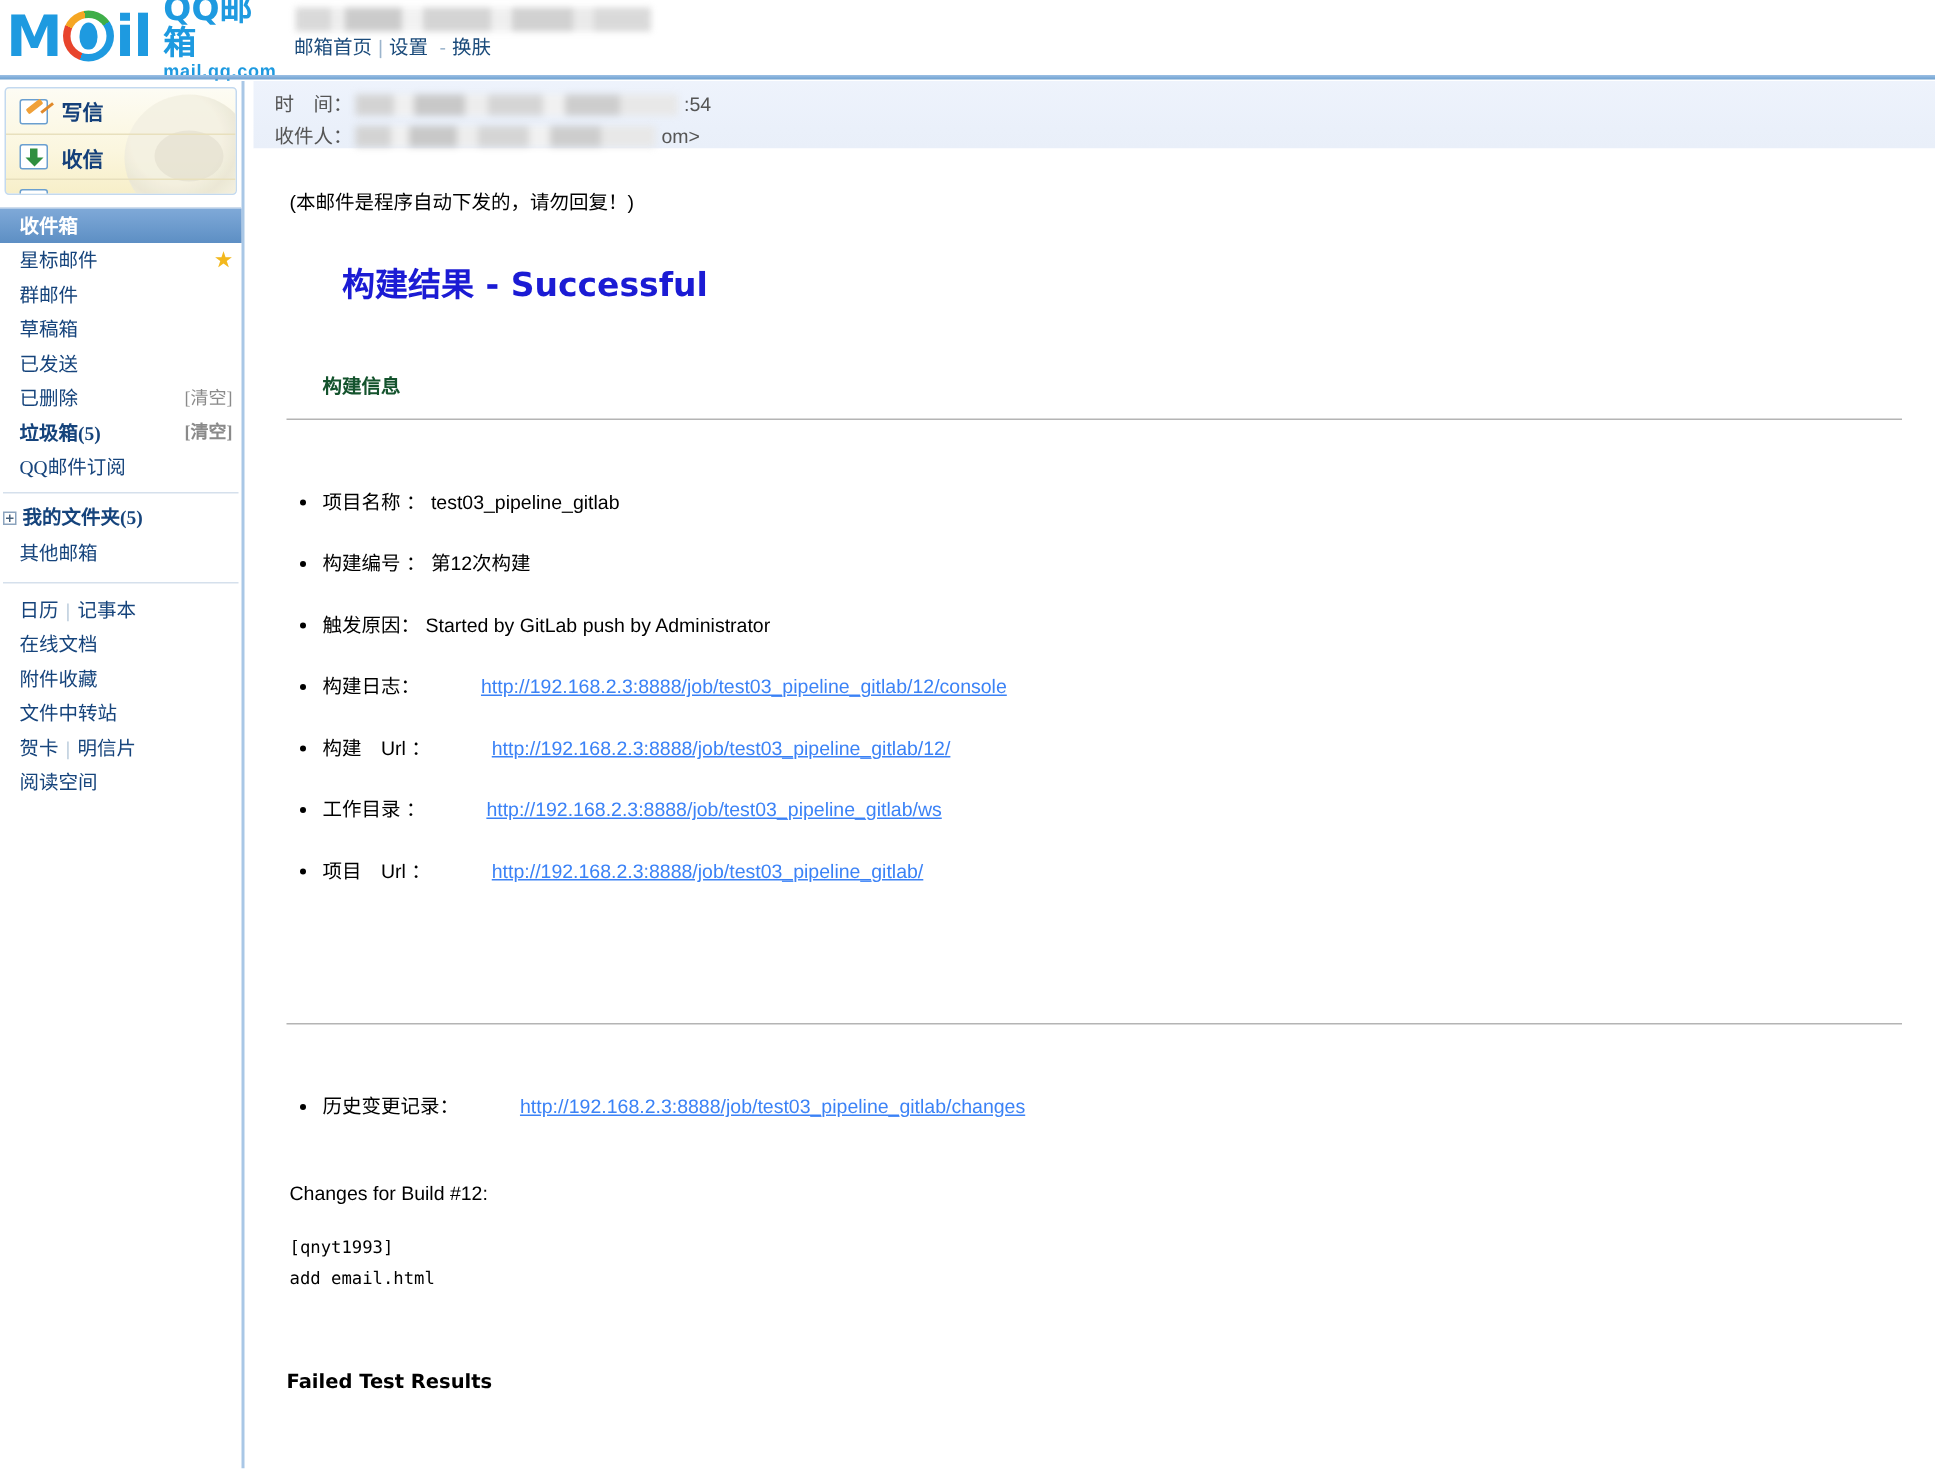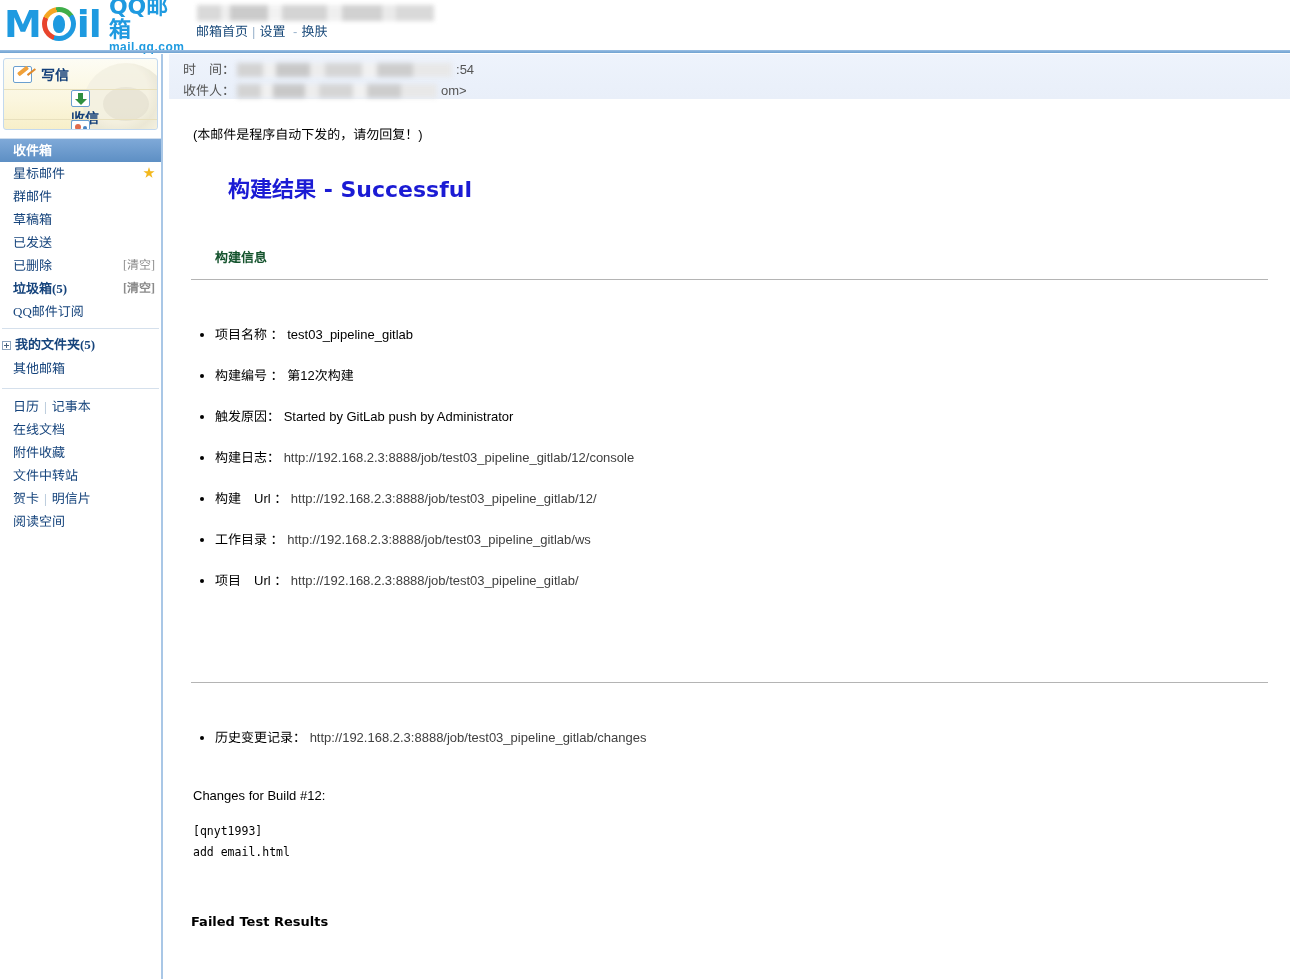--- a/index.html
+++ b/index.html
@@ -121,21 +121,21 @@
     position: absolute; left: 20px; top: 24px;
     width: 46px; height: 34px; border-radius: 50%;
     background: #dcd9cb; opacity: .6;
   }
   .nav-item {
     position: relative; z-index: 2;
     display: flex; align-items: center;
     height: 30px; padding-left: 9px;
     cursor: pointer;
   }
-  .nav-item + .nav-item { border-top: 1px solid #e8e0bd; flex-direction: column; }
+  .nav-item + .nav-item { border-top: 1px solid #e8e0bd; }
   .nav-ico {
     width: 19px; height: 17px; margin-right: 9px;
     position: relative; flex: 0 0 auto;
     border: 1px solid #6a9fd0; border-radius: 2px;
     background: #ffffff;
   }
   .nav-ico.write:after {
     content: ""; position: absolute; left: 3px; top: 2px;
     width: 12px; height: 4px; background: #f0a13a;
     transform: rotate(-38deg); border-radius: 1px;
@@ -316,21 +316,21 @@
     line-height: 16px;
   }
   ul.info-list li:before {
     content: "";
     position: absolute; left: 9px; top: 6px;
     width: 4px; height: 4px; border-radius: 50%;
     background: #000;
   }
   .k { white-space: pre; }
   .info-list a {
-    color: #404040; cursor: pointer;
+    color: #3b82f6; text-decoration: underline; cursor: pointer; margin-left: 37px;
   }
   .changes-block {
     margin: 93px 0 0 0;
   }
   .changes-list { margin-top: 62px; }
   .changes-list li { margin-bottom: 0; }
   .cfb {
     font-size: 13px; color: #000; margin: 42px 0 0 2px;
   }
   .mono {

